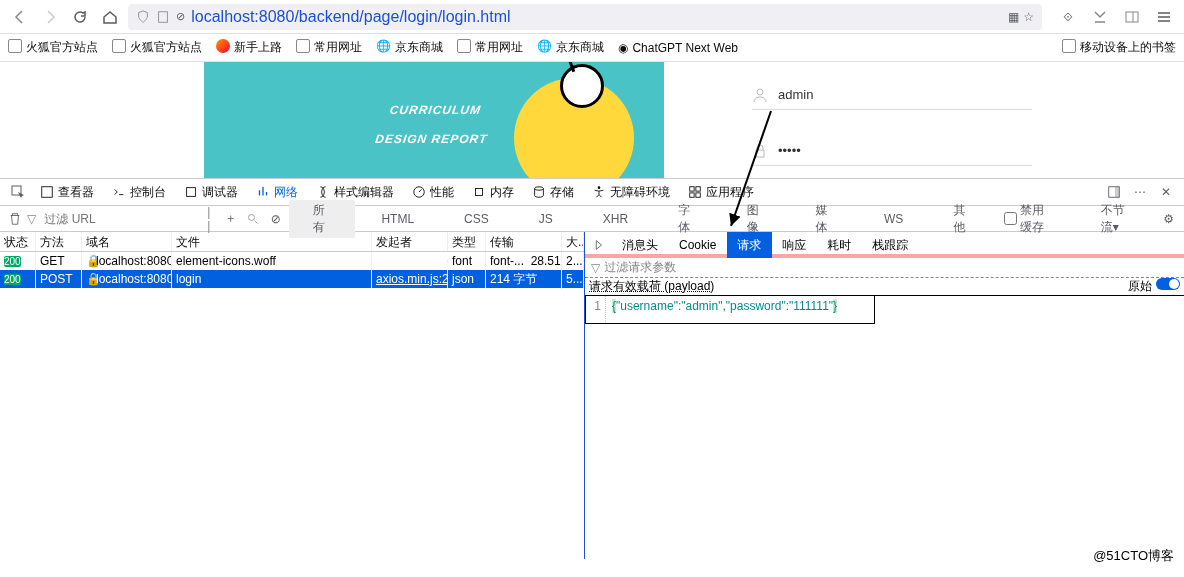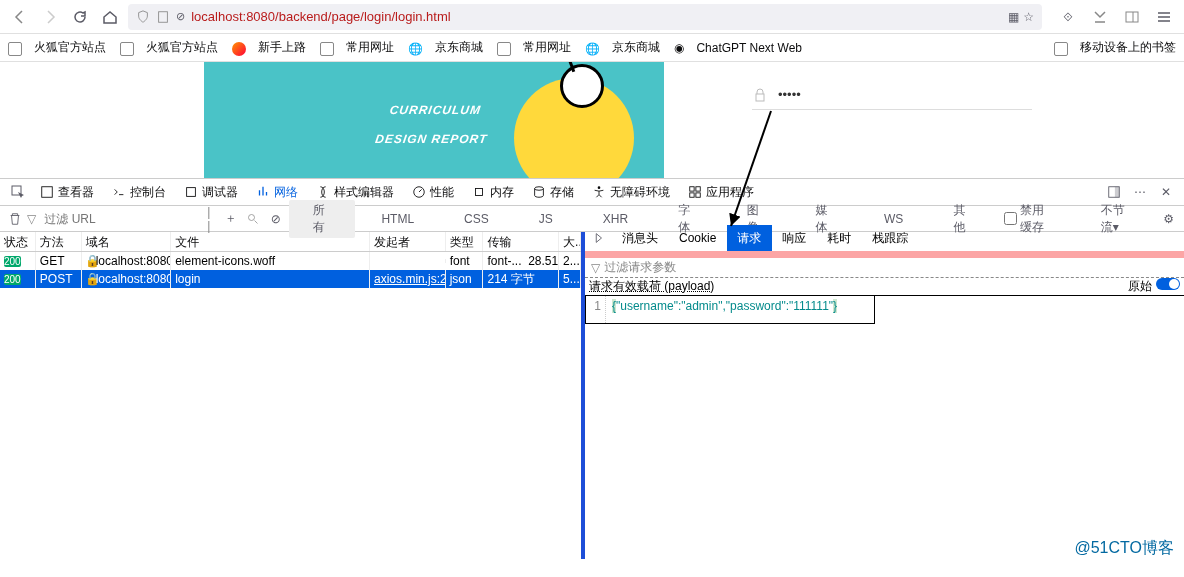--- a/index.html
+++ b/index.html
@@ -1,23 +1,23 @@
 <!DOCTYPE html>
 <html><head>
 <meta charset="utf-8">
 <style>
 *{box-sizing:border-box;margin:0;padding:0;font-family:"Segoe UI","Microsoft YaHei",Arial,sans-serif;font-size:12px}
 body{background:#fff;width:1184px;height:577px;overflow:hidden;position:relative}
 .toolbar{display:flex;align-items:center;height:34px;padding:0 8px;border-bottom:1px solid #e0e0e0;gap:6px}
 .icon-btn{display:flex;align-items:center;justify-content:center;width:24px;height:24px;color:#5b5b66;cursor:pointer;border-radius:4px}
 .url-bar{flex:1;display:flex;align-items:center;background:#f0f0f4;border-radius:4px;height:26px;padding:0 8px;gap:6px;color:#5b5b66}
-.url-text{flex:1;color:#b91c1c;font-size:13px}
+.url-text{flex:1;color:#1d4ed8;font-size:16px}
 .right-icons{display:flex;gap:8px;margin-left:8px}
 .bookmarks{display:flex;align-items:center;height:28px;padding:0 8px;gap:14px;border-bottom:1px solid #e0e0e0;font-size:12px;color:#0c0c0d}
-.bm{display:flex;align-items:flex-end;gap:12px;cursor:pointer}
+.bm{display:flex;align-items:flex-start;gap:4px;cursor:pointer}
 .bm-folder{width:14px;height:14px;border:1px solid #888;border-radius:2px}
 .bm-sp{flex:1}
 .page-body{height:116px;display:flex;background:#fff}
 .banner{margin-left:204px;width:460px;height:116px;background:#4ac3c7;position:relative;overflow:hidden;display:flex;align-items:center;justify-content:center}
 .banner-text{color:#fff;font-weight:700;font-size:26px;font-style:italic;transform:skewX(-8deg);line-height:1.1;text-align:center;letter-spacing:1px}
 .banner-sun{position:absolute;right:30px;bottom:-20px;width:120px;height:120px;border-radius:50%;background:#ffd93b}
 .banner-girl{position:absolute;right:60px;top:2px;width:44px;height:44px;border-radius:50%;background:#fff;border:3px solid #000}
 .banner-girl::after{content:"";position:absolute;top:-14px;left:6px;width:8px;height:18px;border-left:3px solid #000;transform:rotate(-20deg)}
 .login-side{flex:1;padding:18px 0 0 88px}
 .login-field{display:flex;align-items:center;gap:10px;height:30px;width:280px;border-bottom:1px solid #ddd;color:#888;margin-bottom:26px}
@@ -26,44 +26,44 @@
 .dev-tab{display:flex;align-items:center;gap:4px;padding:8px 8px;height:28px;color:#0c0c0d;cursor:pointer}
 .dev-tab.active{color:#0060df}
 .dev-sp{flex:1}
 .sub-bar{display:flex;align-items:center;height:26px;padding:0 6px;border-bottom:1px solid #ccc;gap:4px;font-size:11px;color:#5b5b66}
 .sub-input{flex:1;border:none;outline:none;padding:2px 4px;color:#888}
 .sub-right{display:flex;align-items:center;gap:2px}
 .filter-pill{padding:2px 24px;cursor:pointer}
 .filter-pill.active{background:#eee;border-radius:2px}
 .checkbox-label{display:flex;align-items:center;gap:3px}
 .net-body{display:flex;height:calc(577px - 34px - 28px - 116px - 28px - 26px - 18px)}
-.net-left{width:585px;border-right:4px solid #1d4ed8}
+.net-left{width:585px;border-right:1px solid #1d4ed8}
 .net-header{display:flex;height:20px;border-bottom:1px solid #ccc;font-size:11px;color:#0c0c0d}
 .col{padding:2px 4px;border-right:1px solid #eee;overflow:hidden;white-space:nowrap}
 .c-status{width:36px}.c-method{width:46px}.c-domain{width:90px}.c-file{width:200px}.c-init{width:76px}.c-type{width:38px}.c-trans{width:76px}.c-size{width:22px}
 .net-row{display:flex;height:18px;font-size:11px;align-items:center}
 .net-row.selected{background:#0060df;color:#fff}
 .status-pill{display:inline-block;background:#00a86b;color:#fff;padding:0 0;border-radius:2px;font-size:10px}
 .net-row.selected .status-pill{background:#00a86b}
 .lock{display:inline-block;width:10px}
 .net-right{flex:1;display:flex;flex-direction:column}
-.detail-tabs{display:flex;height:26px;border-bottom:7px solid #fca5a5;align-items:flex-end;font-size:12px}
+.detail-tabs{display:flex;height:26px;border-bottom:4px solid #fca5a5;align-items:flex-start;font-size:12px}
 .dtab{padding:0 10px;height:26px;display:flex;align-items:center;cursor:pointer;border-right:1px solid transparent}
 .dtab.active{background:#0060df;color:#fff}
 .filter-params{height:20px;border-bottom:1px dashed #888;display:flex;align-items:center;padding:0 6px;color:#888;gap:4px;font-size:11px}
 .payload-head{height:18px;border-bottom:1.5px solid #000;display:flex;align-items:center;justify-content:space-between;padding:0 4px;font-size:11px}
 .toggle{display:flex;align-items:flex-start;gap:4px}
 .toggle-sw{width:24px;height:12px;border-radius:6px;background:#0060df;position:relative}
 .toggle-sw::after{content:"";position:absolute;right:1px;top:1px;width:10px;height:10px;background:#fff;border-radius:50%}
 .payload-body{display:flex;border:1.5px solid #000;border-top:none;width:290px;min-height:28px;font-family:Consolas,monospace;font-size:11px}
 .pl-num{width:20px;text-align:right;padding:3px 4px;color:#888;border-right:1px dotted #ccc}
 .pl-json{padding:3px 6px;color:#058b8c}
 .pl-json .br{background:#cfe8cf}
 .arrow{position:absolute;left:726px;top:106px;pointer-events:none}
-.watermark{position:absolute;right:10px;bottom:18px;color:#0369a1;font-size:16px}
+.watermark{position:absolute;right:10px;bottom:12px;color:#000000;font-size:13px}
 .link{text-decoration:underline;cursor:pointer}
 svg{display:block}
 </style>
 </head>
 <body>
 
 <div class="toolbar">
   <div class="icon-btn">
       <svg width="16" height="16" viewBox="0 0 16 16">
         <path d="M10 2L4 8l6 6" fill="none" stroke="#888" stroke-width="1.5"></path>
@@ -161,20 +161,29 @@
     </div>
 </div>
 
 <div class="page-body">
   <div class="banner">
     <div class="banner-sun"></div>
     <div class="banner-girl"></div>
     <div class="banner-text"><span>CURRICULUM</span><br><span>DESIGN REPORT</span></div>
   </div>
   <div class="login-side">
+    <div class="login-field">
+      <span>
+          <svg width="16" height="16" viewBox="0 0 16 16">
+            <circle cx="8" cy="5" r="3" fill="none" stroke="#bbb"></circle>
+            <path d="M2 15c0-3 3-5 6-5s6 2 6 5" fill="none" stroke="#bbb"></path>
+          </svg>
+        </span>
+      <input value="admin" style="">
+    </div>
     <div class="login-field">
       <span>
           <svg width="16" height="16" viewBox="0 0 16 16">
             <rect x="4" y="7" width="8" height="7" fill="none" stroke="#bbb"></rect>
             <path d="M5 7V5a3 3 0 016 0v2" fill="none" stroke="#bbb"></path>
           </svg>
         </span>
       <input type="password" value="•••••" style="">
     </div>
   </div>

